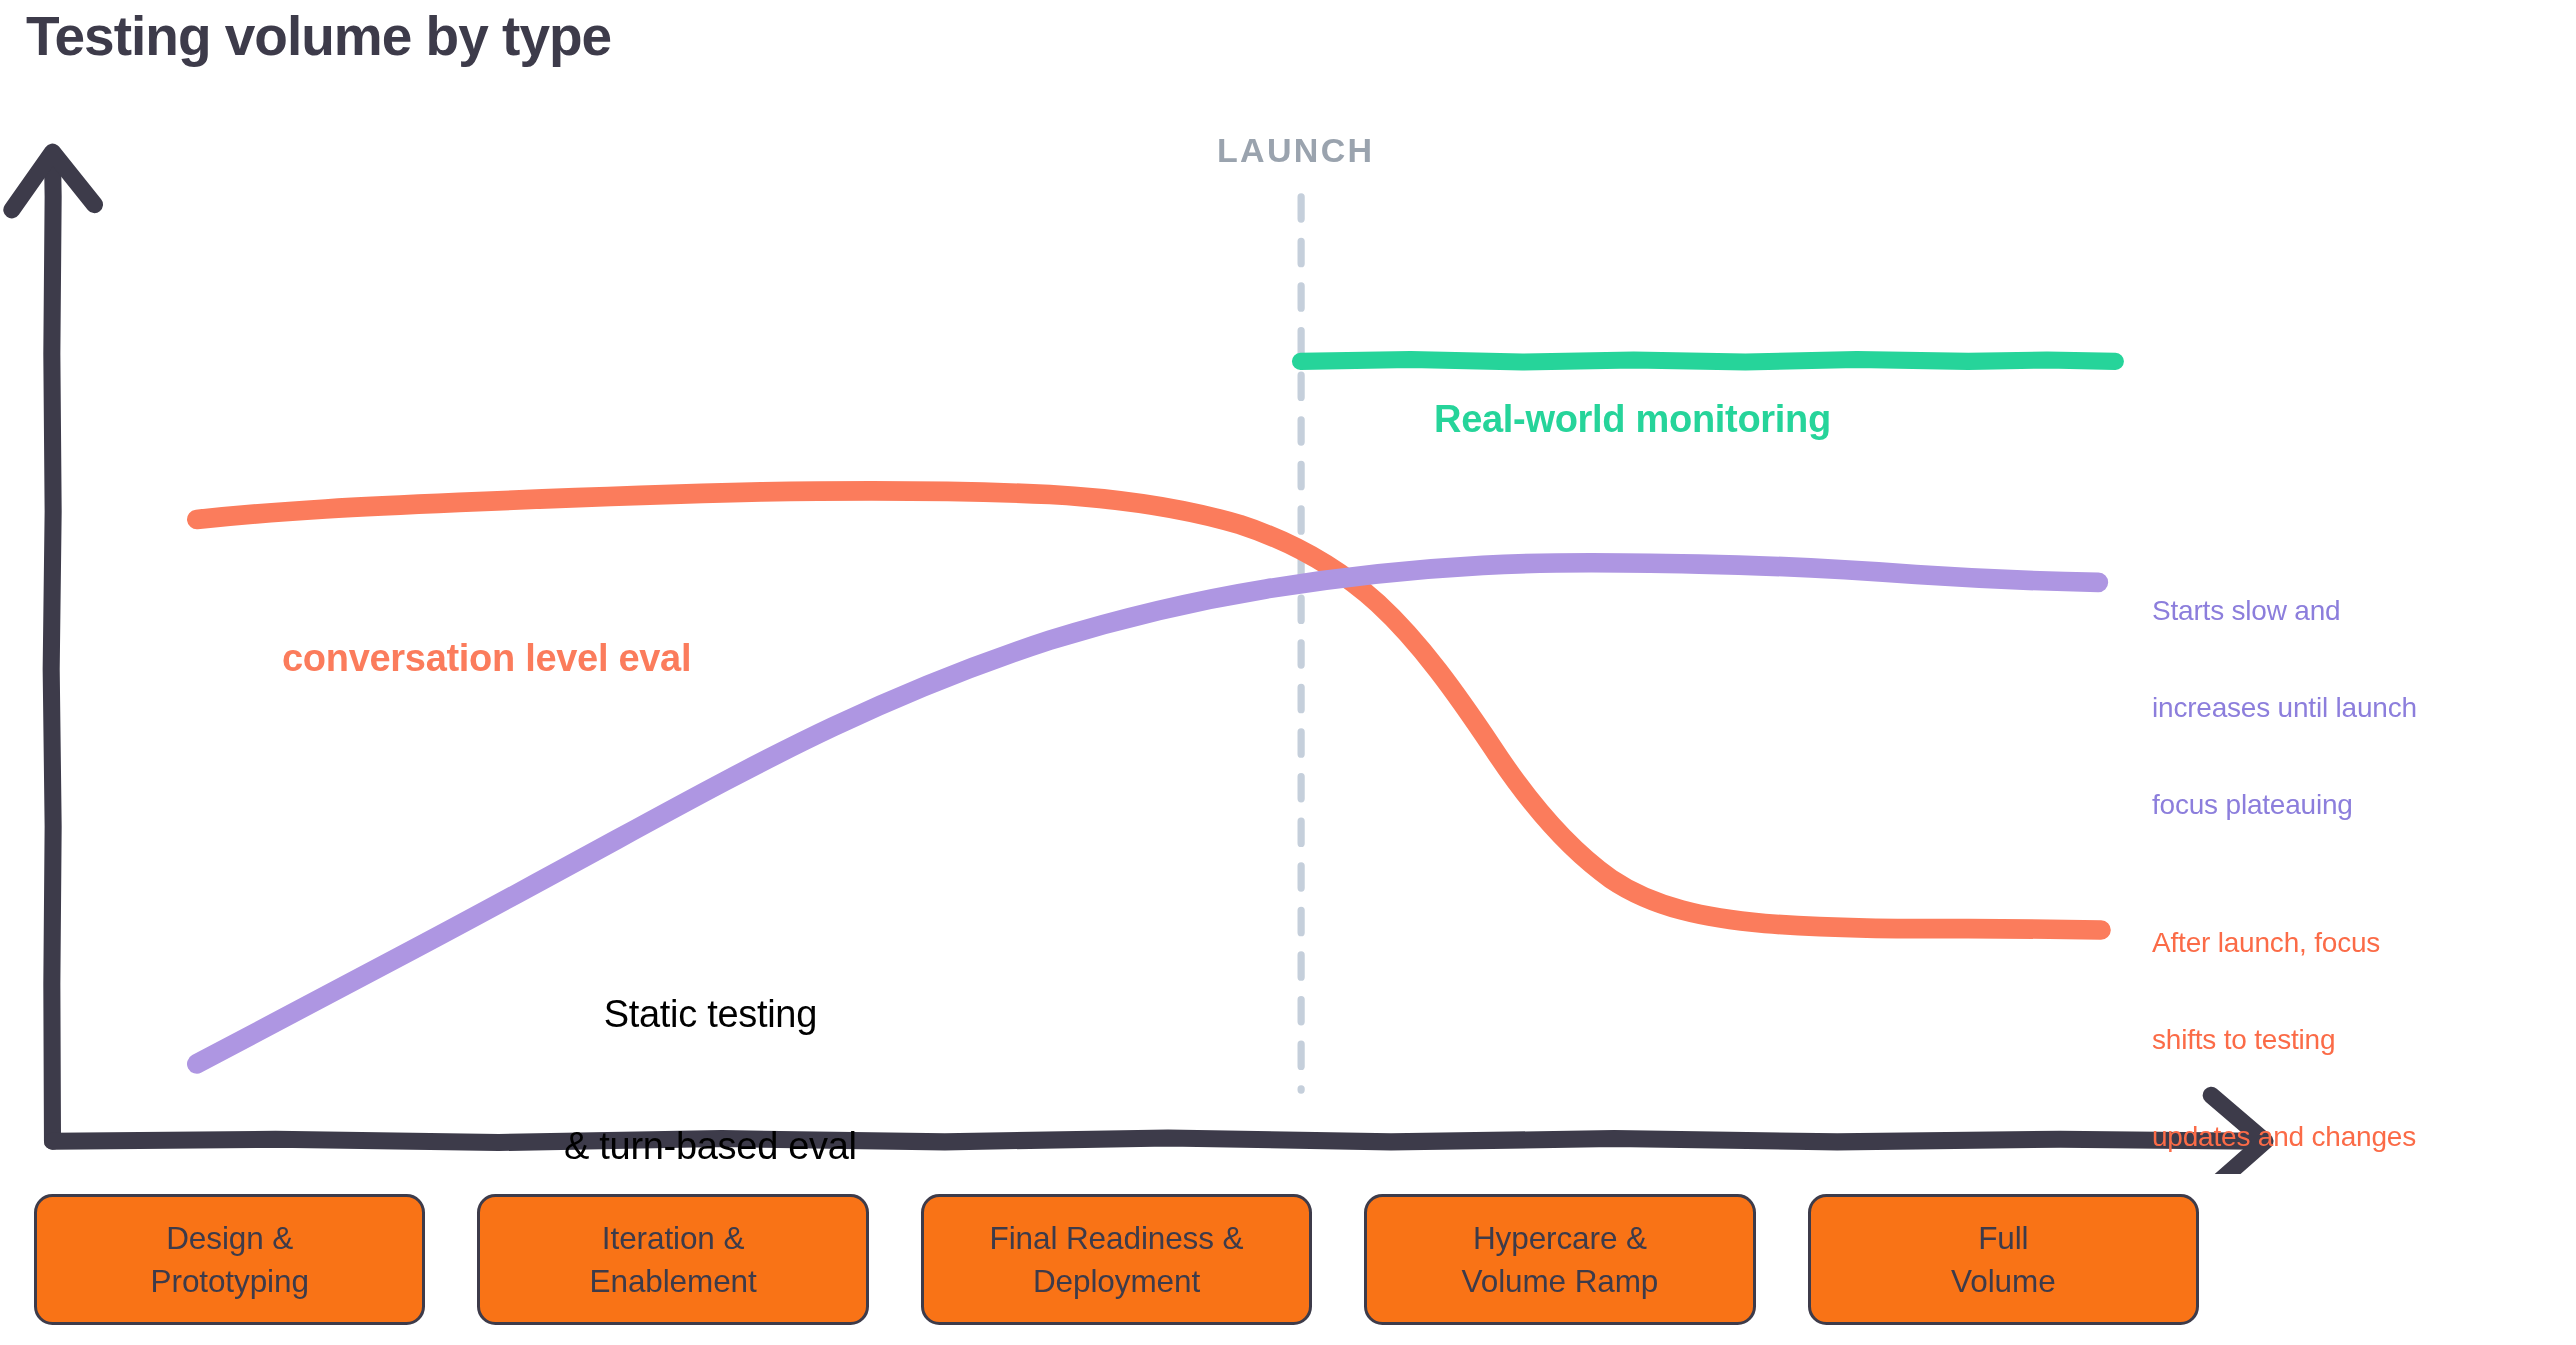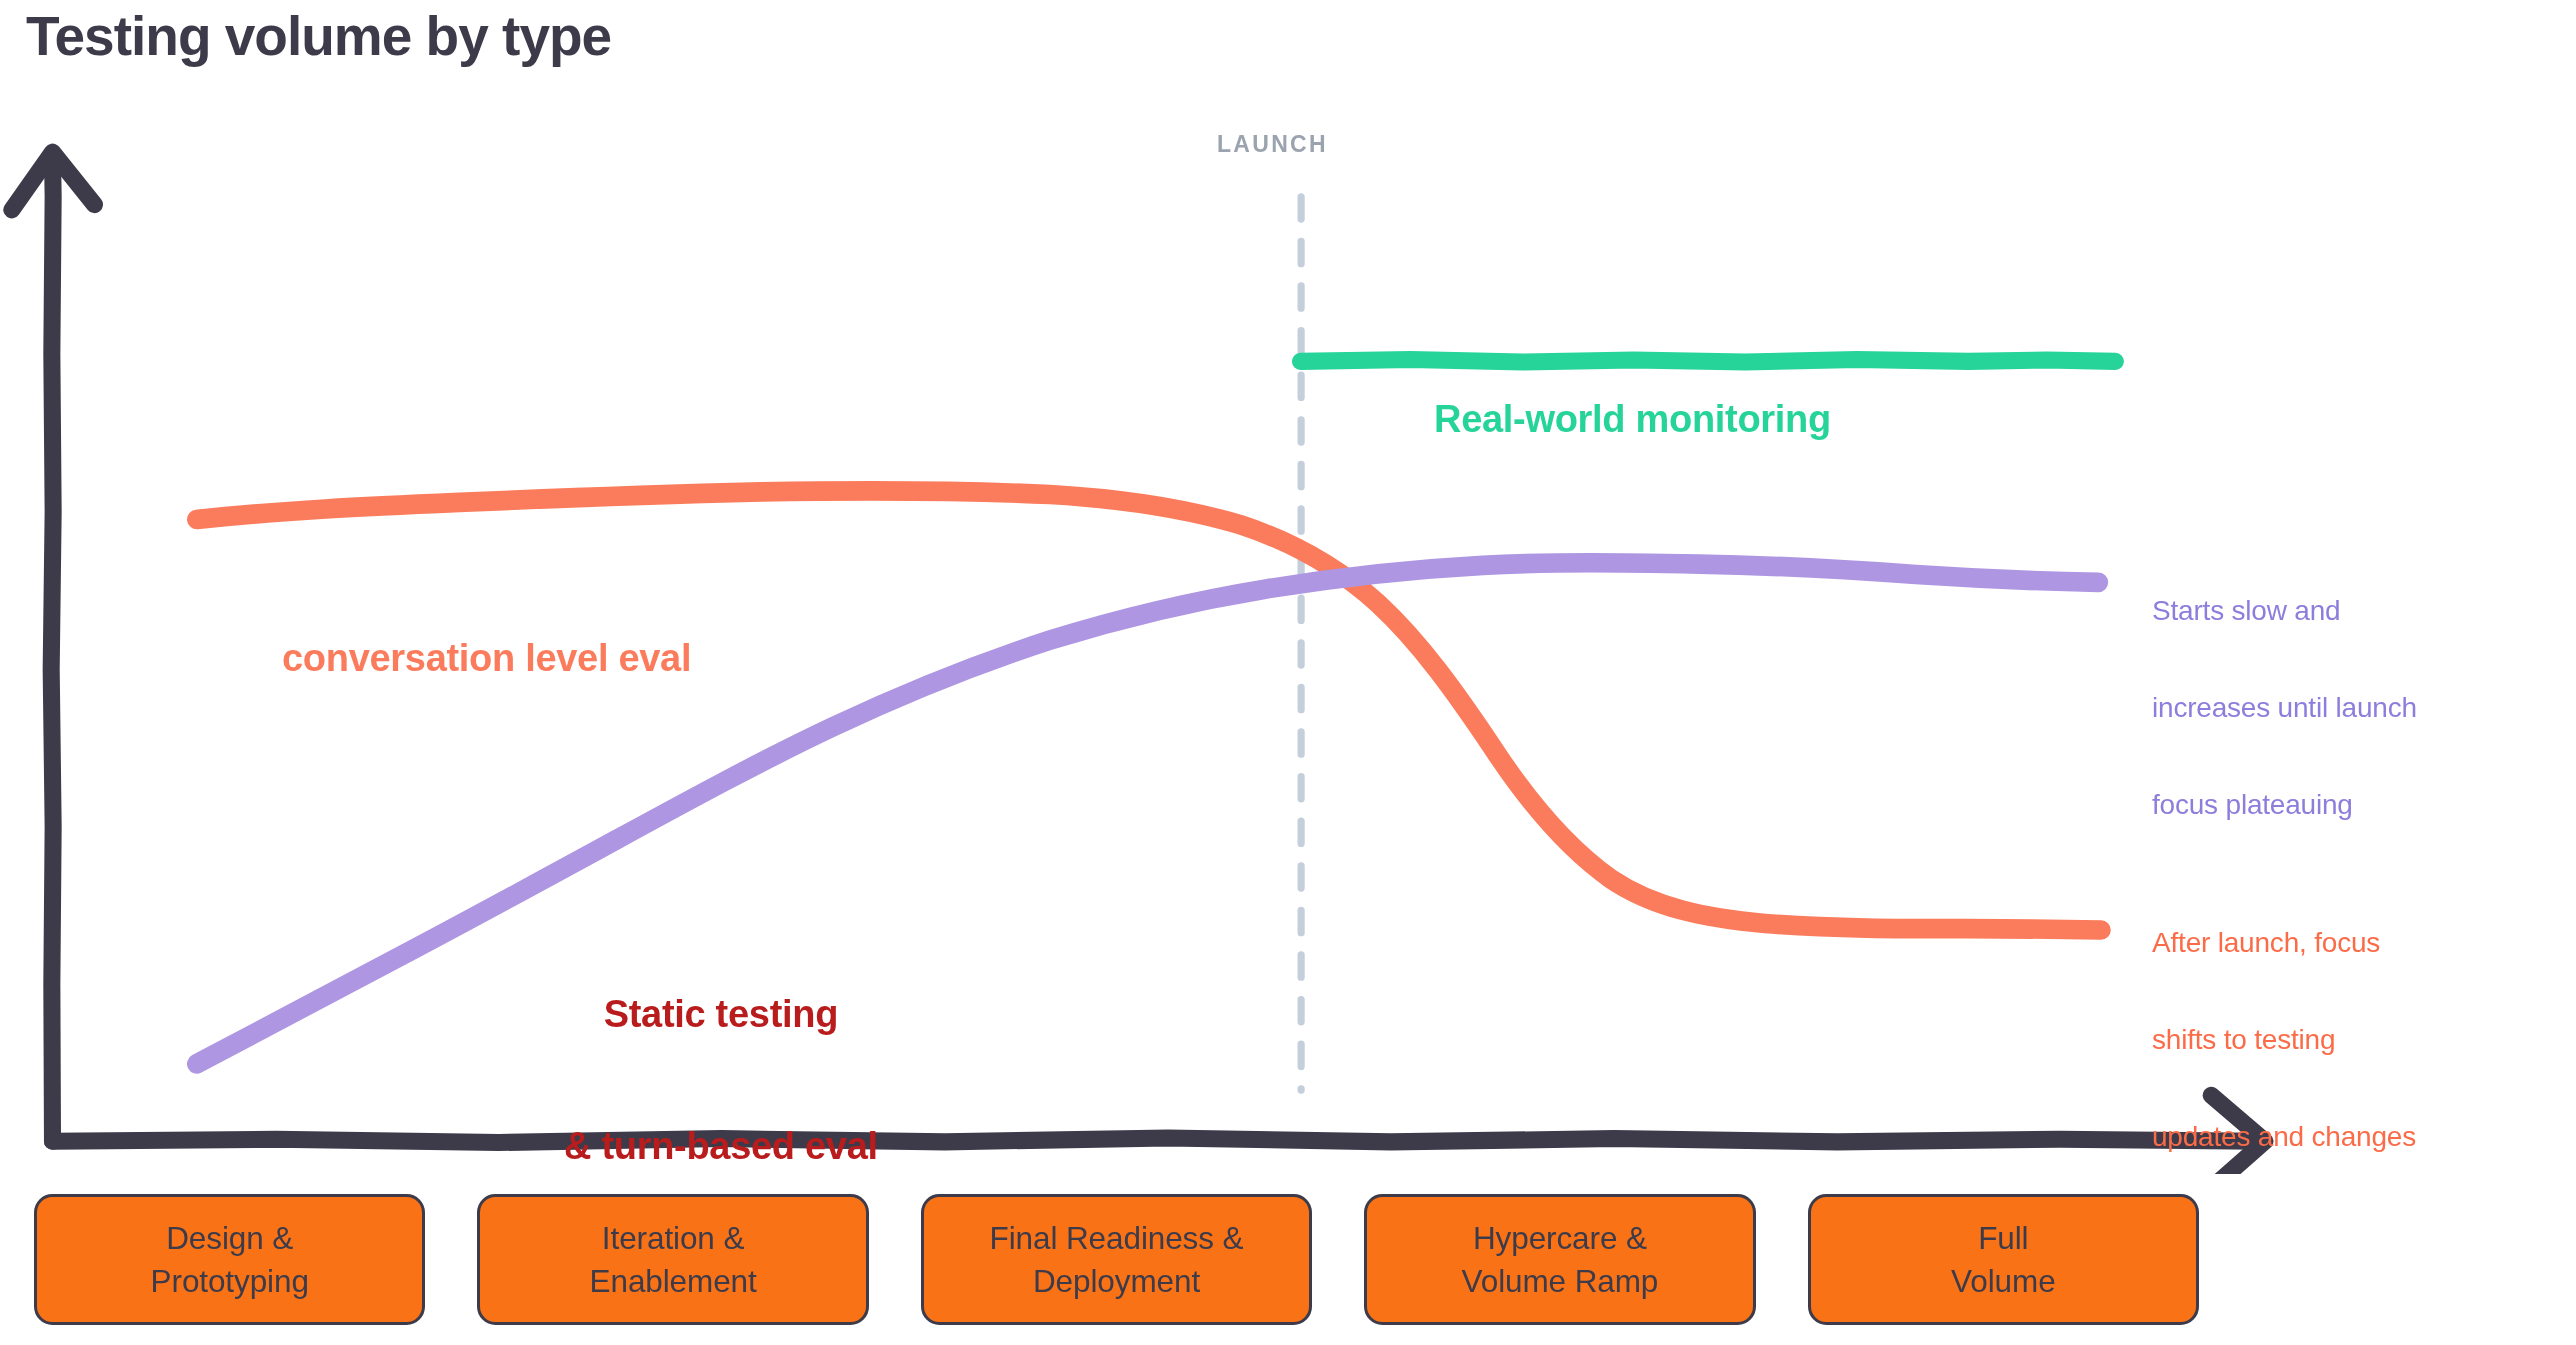--- a/index.html
+++ b/index.html
@@ -39,21 +39,21 @@
 
   
   .lbl {
     position: absolute;
     white-space: pre;
     line-height: 1.16;
   }
   .lbl-launch {
     left: 1217px;
     top: 131px;
-    font-size: 23px;
+    font-size: 34px;
     font-weight: bold;
     letter-spacing: 2.3px;
     color: #9AA3AE;
   }
   .lbl-green {
     left: 1434px;
     top: 390px;
     font-size: 38px;
     font-weight: bold;
     color: #26D49A;
@@ -66,22 +66,22 @@
     font-size: 38px;
     font-weight: bold;
     color: #FB7C5C;
     text-align: center;
     letter-spacing: -0.3px;
   }
   .lbl-purple {
     left: 564px;
     top: 904px;
     font-size: 38px;
-    font-weight: bold;
-    color: #b91c1c;
+    font-weight: normal;
+    color: #000000;
     text-align: center;
     letter-spacing: -0.3px;
   }
   .annot {
     position: absolute;
     white-space: pre;
     font-size: 28px;
     line-height: 1.15;
     letter-spacing: -0.2px;
   }

